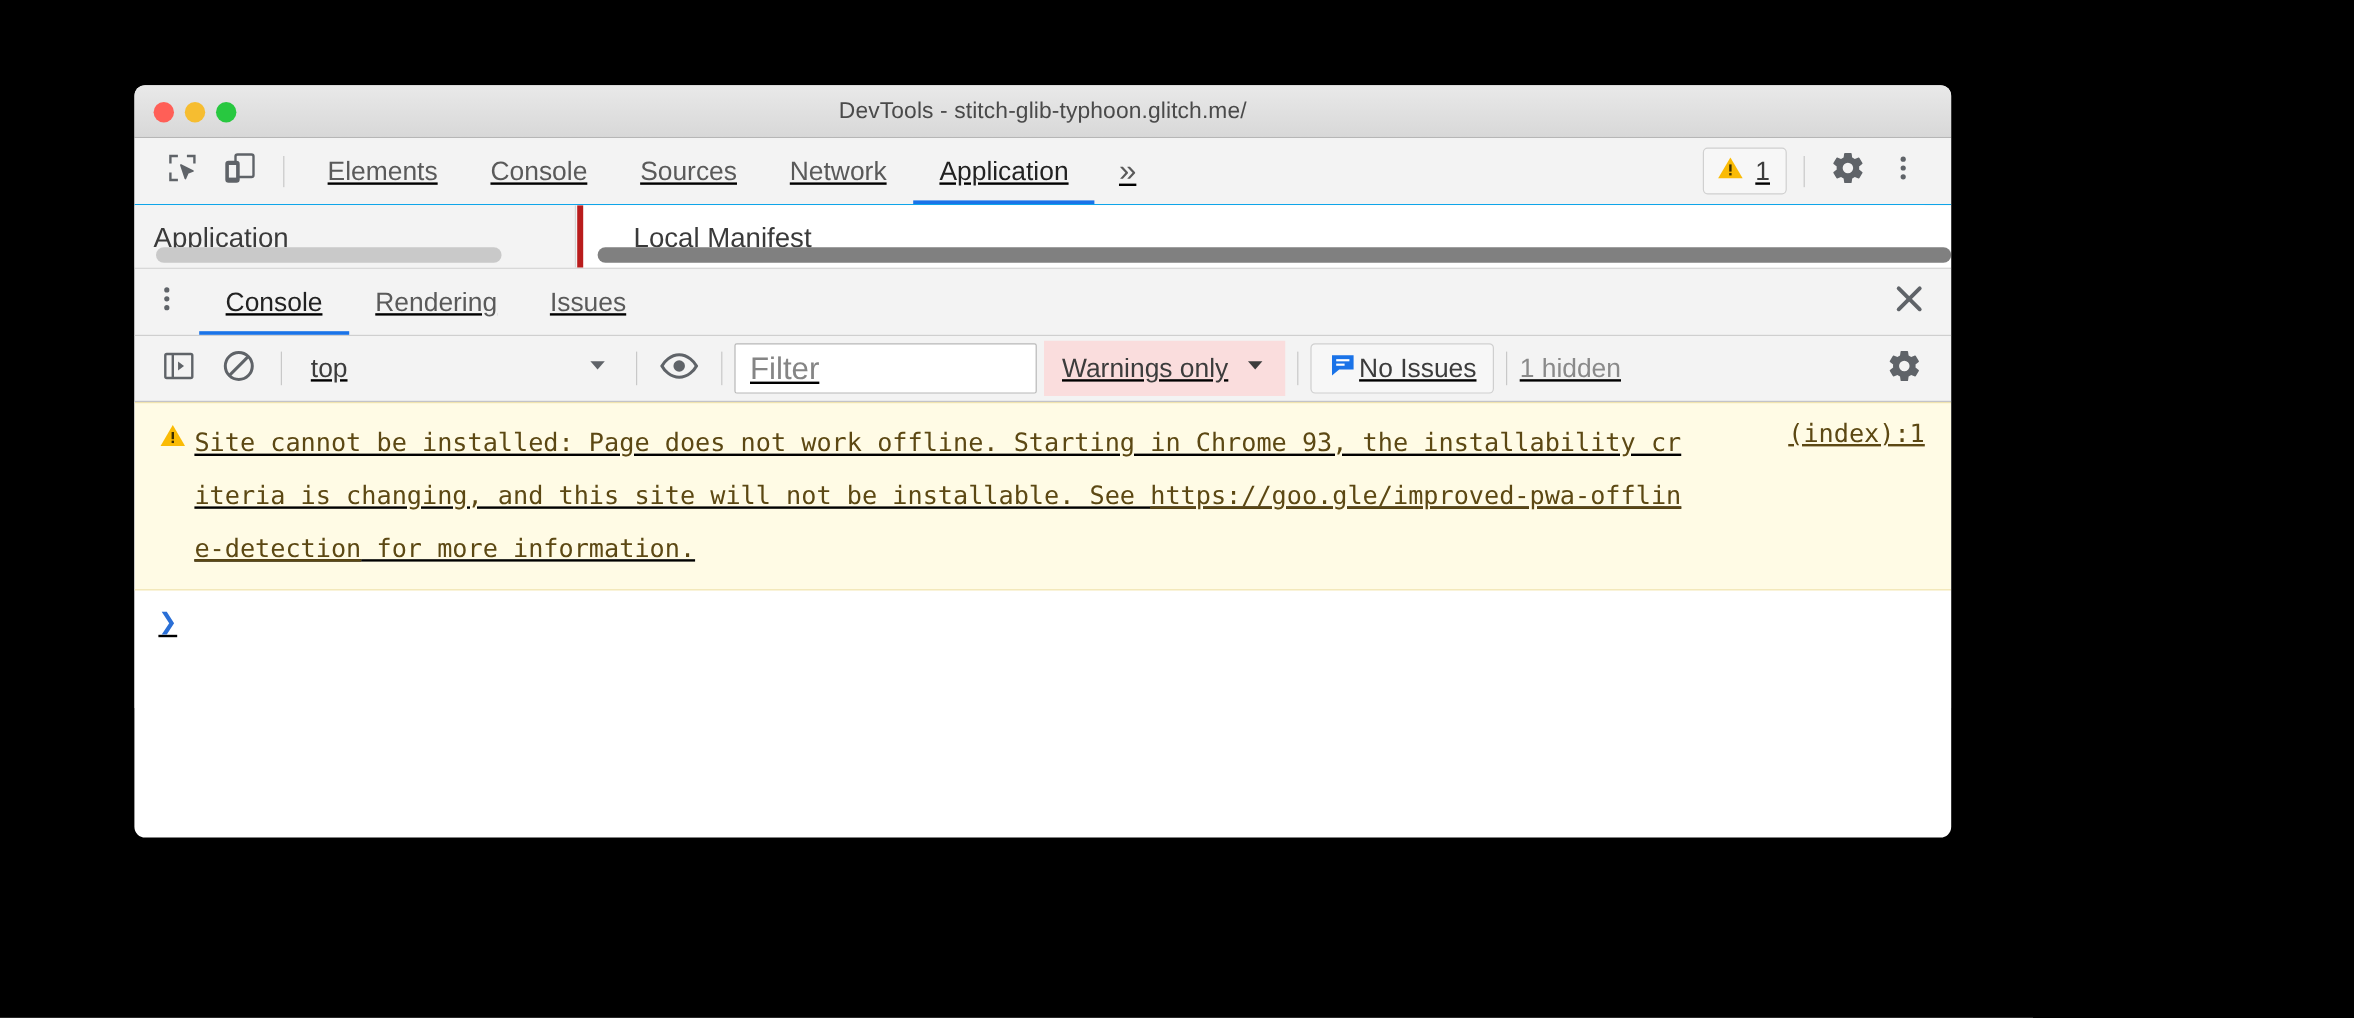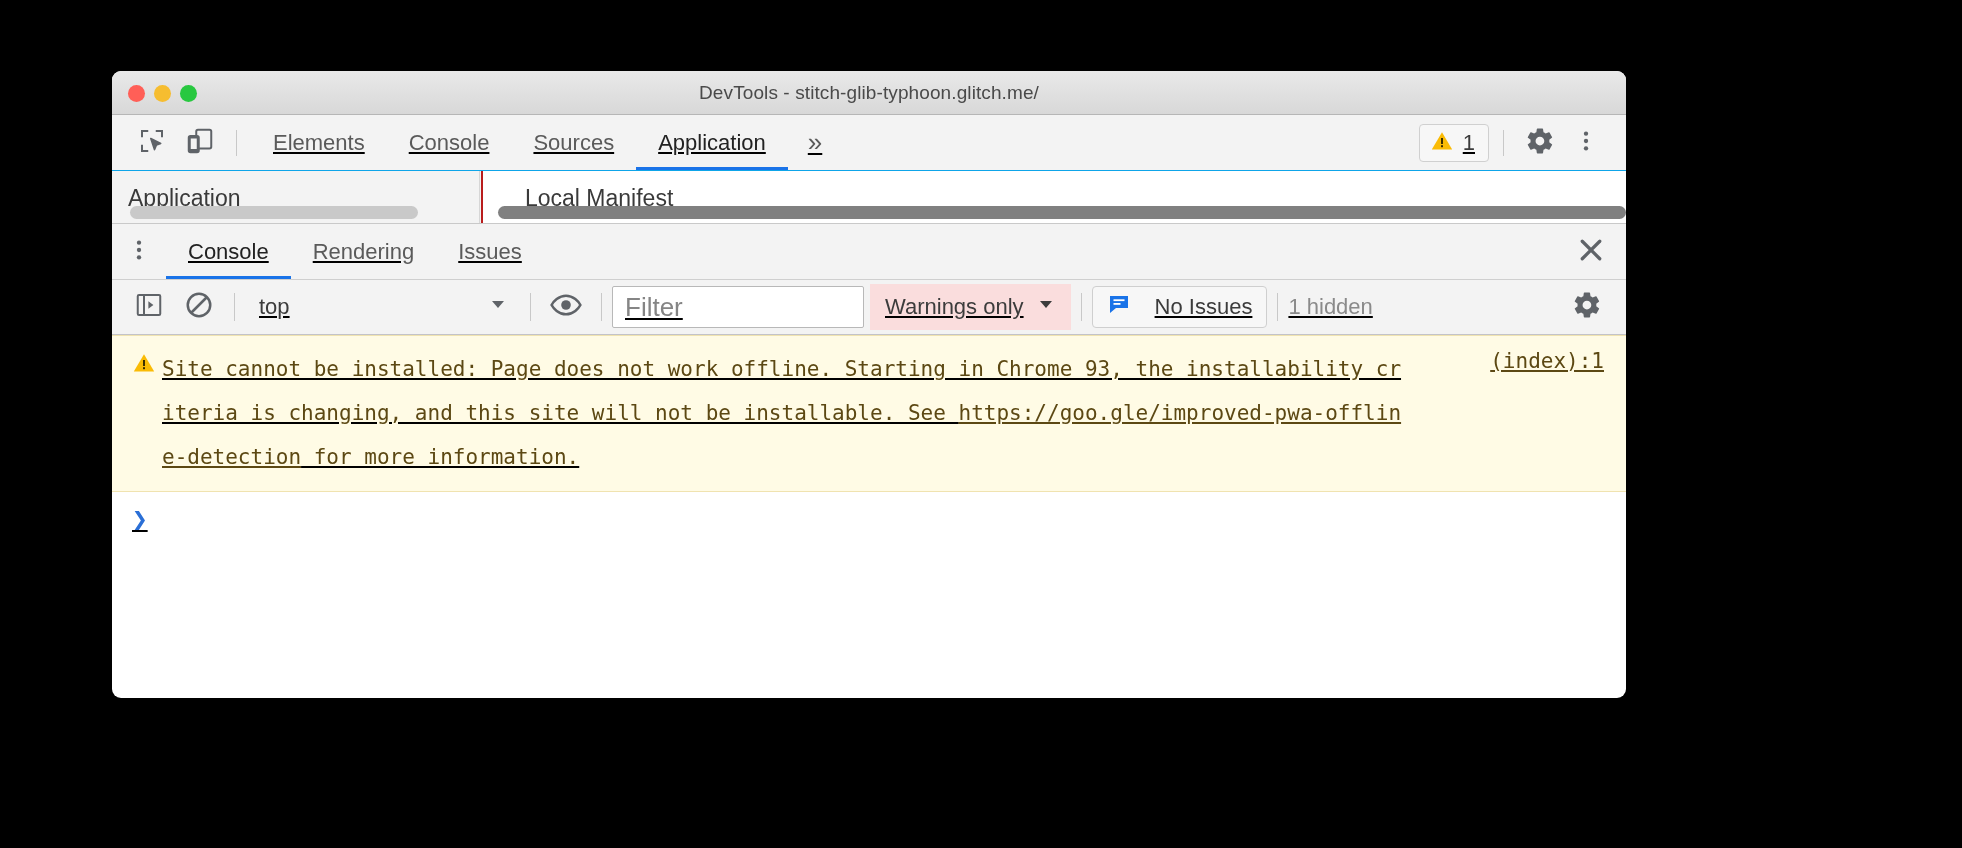--- a/index.html
+++ b/index.html
@@ -144,21 +144,21 @@
     left: 16px;
     top: 14px;
     font-size: 23px;
     color: #3a3a3a;
   }
   .panel-content {
     position: absolute;
     left: 369px; right: 0; top: 0;
     height: 53px;
     background: #ffffff;
-    border-left: 2px solid #b91c1c;
+    border-left: 5px solid #b91c1c;
   }
   .panel-content-inner {
     position: absolute;
     left: 22px; right: 22px; top: 0;
     height: 42px;
     background: #ffffff;
     border-bottom: 1px dotted #cccccc;
   }
   .panel-content-title {
     position: absolute;
@@ -251,21 +251,21 @@
     display: flex; align-items: center; gap: 12px;
     height: 46px;
     padding: 0 15px;
     margin-left: 6px;
     background: #fadddd;
     font-size: 22px;
     color: #3c3c3c;
     white-space: nowrap;
   }
   .issues-btn {
-    display: flex; align-items: center; gap: 24px;
+    display: flex; align-items: center; gap: 2px;
     border: 1px solid #cfcfcf;
     border-radius: 4px;
     background: #f7f7f7;
     height: 42px;
     padding: 0 14px;
     font-size: 22px;
     color: #3c3c3c;
     white-space: nowrap;
   }
   .hidden-count {
@@ -372,20 +372,23 @@
     <div class="main-tabs">
       <div class="main-tab">
         <span>Elements</span>
       </div>
       <div class="main-tab">
         <span>Console</span>
       </div>
       <div class="main-tab">
         <span>Sources</span>
       </div>
+      <div class="main-tab">
+        <span>Network</span>
+      </div>
       <div class="main-tab active">
         <span>Application</span>
       </div>
       <div class="more-tabs">
         <span>»</span>
       </div>
     </div>
 
     <div class="tb-right">
       <div class="warn-badge">

